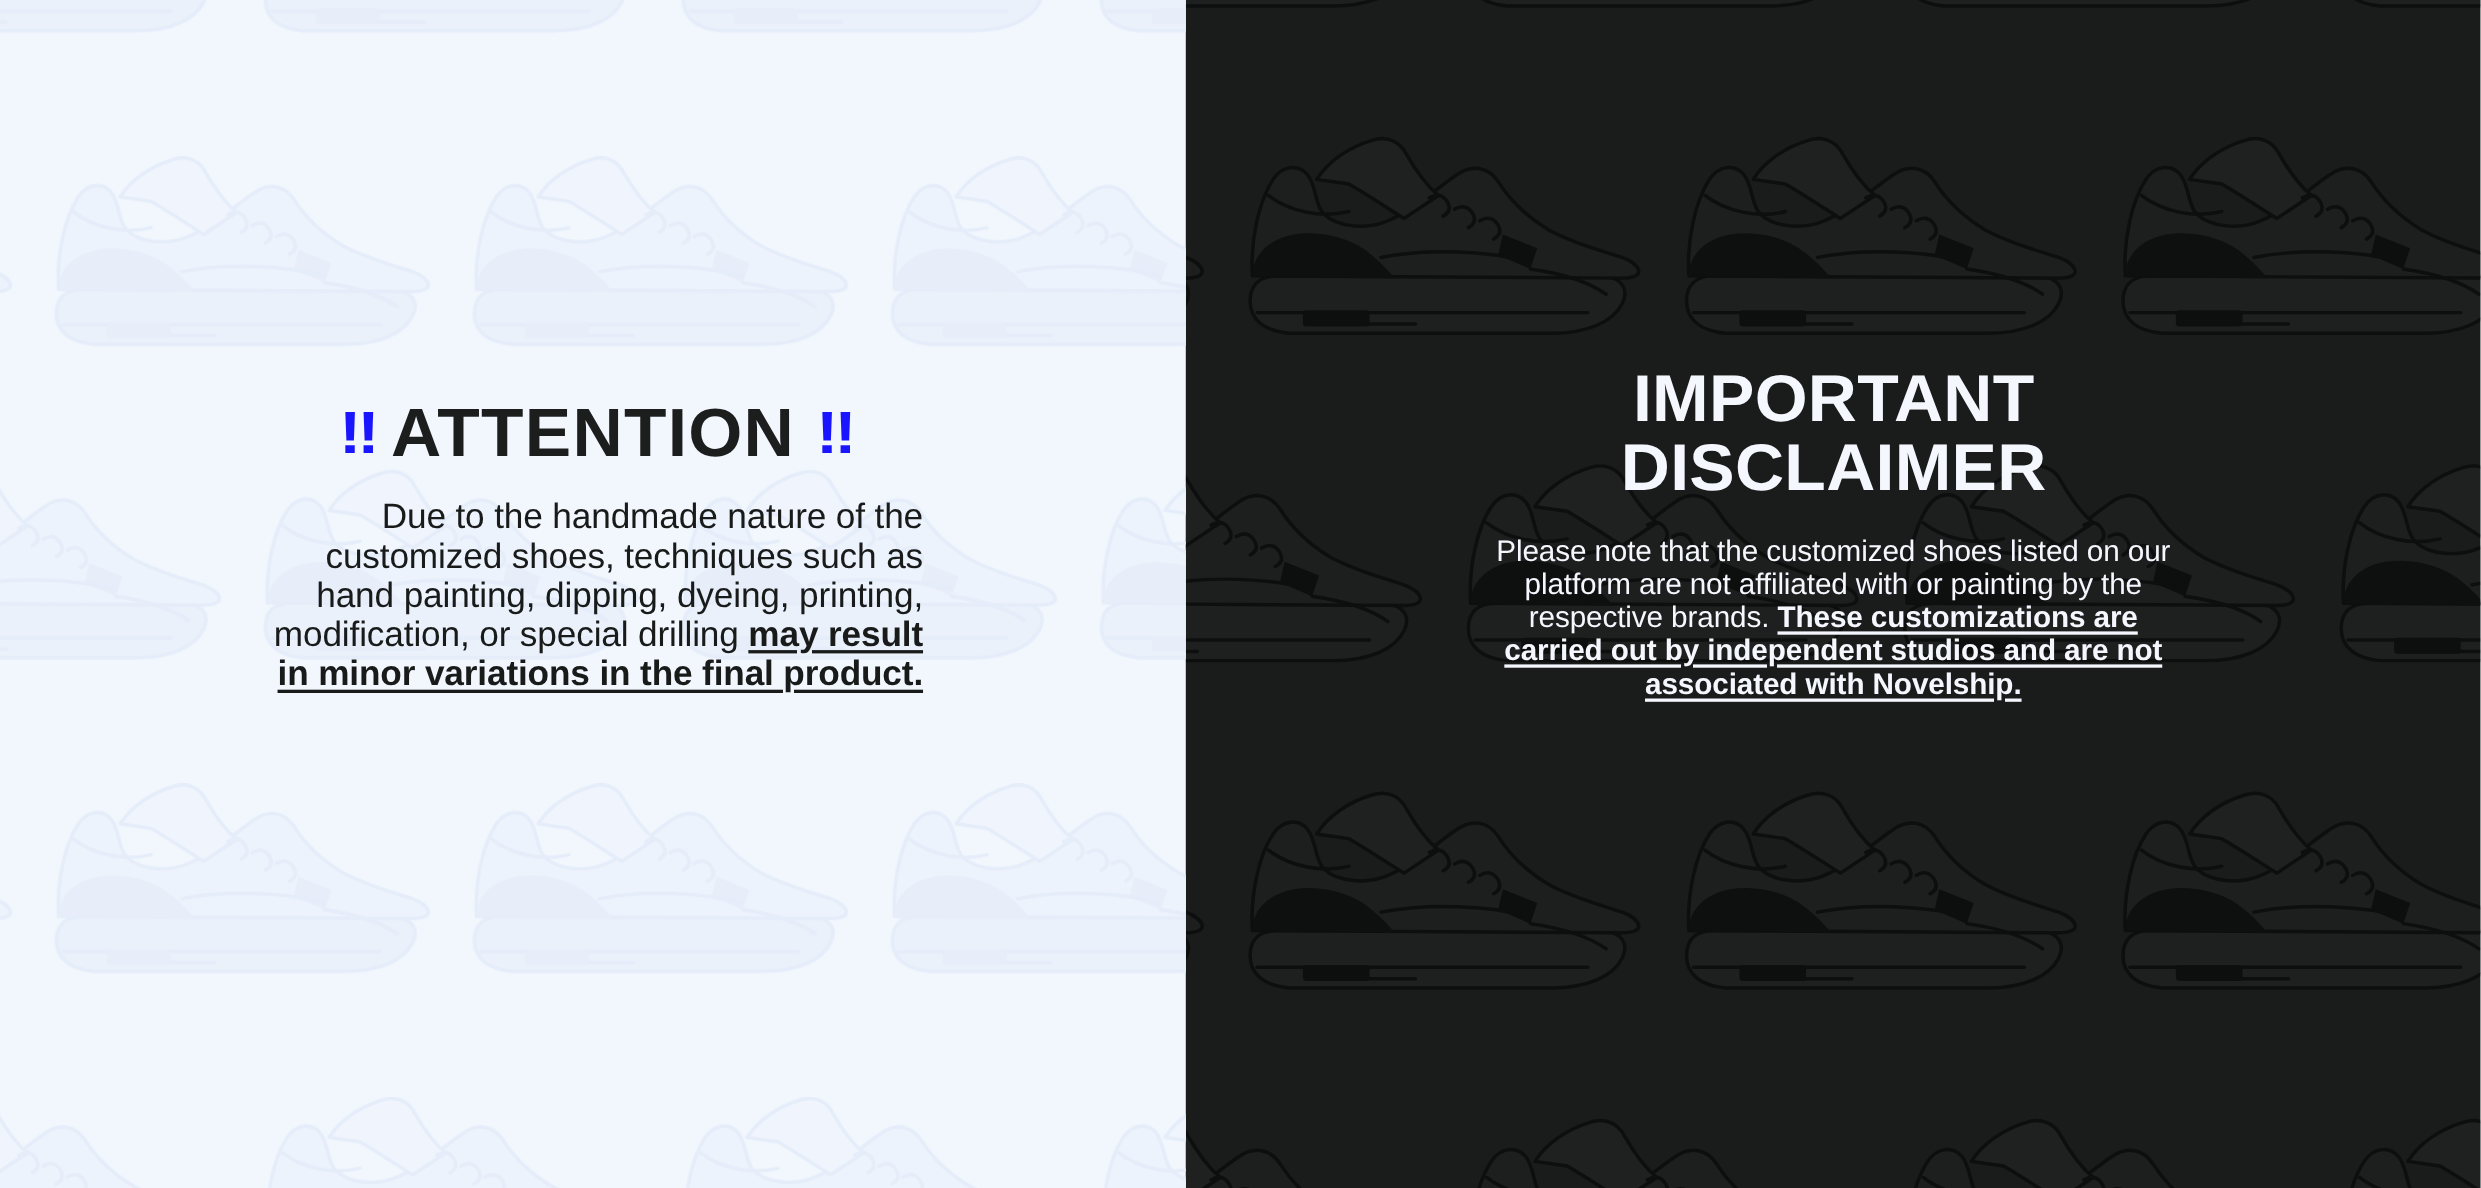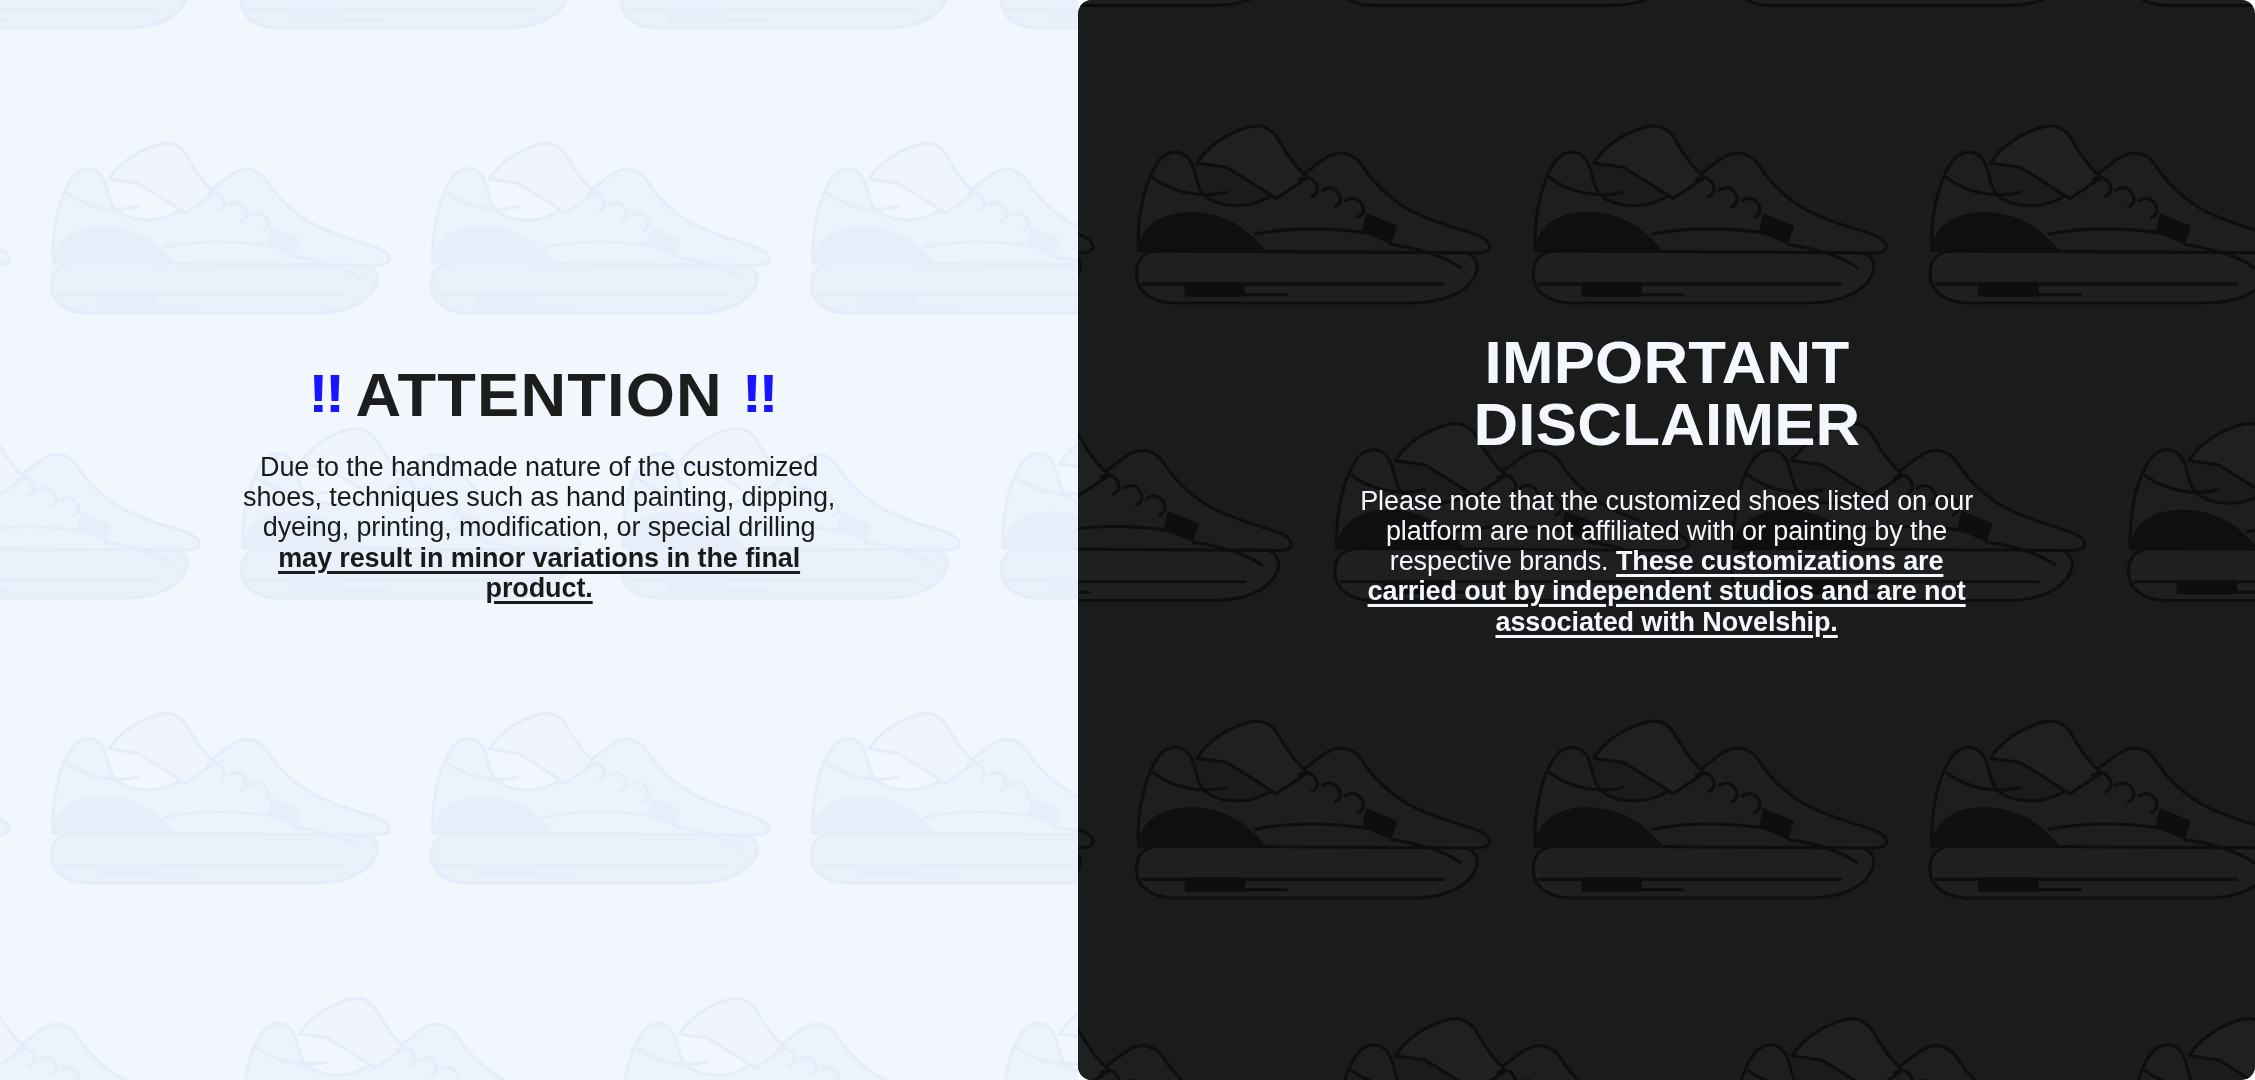--- a/index.html
+++ b/index.html
@@ -19,21 +19,21 @@
     font-family: "Liberation Sans", "DejaVu Sans", sans-serif;
   }
 
   
   .panel {
     position: relative;
     height: 1080px;
     overflow: hidden;
   }
   .panel-left  { width: 1128px; background: #f2f6fd; }
-  .panel-right { width: 1231px; background: #1a1c1c; border-radius: 14px; }
+  .panel-right { width: 1231px; background: #1a1c1c; }
 
   .pattern {
     position: absolute;
     inset: 0;
     pointer-events: none;
   }
   .pattern svg { display: block; width: 100%; height: 100%; }
 
   .panel-content {
     position: absolute;
@@ -93,24 +93,25 @@
 
   
   .body-copy {
     margin: 0 auto;
     font-weight: 400;
     text-align: center;
   }
   .body-left {
     margin-top: 26px;
     width: 600px;
-    font-size: 27px;
+    font-size: 32px;
     line-height: 1.12;
     color: #191b1b;
     letter-spacing: -0.004em;
+    text-align: right;
   }
   .body-right {
     margin-top: 30px;
     width: 620px;
     font-size: 27px;
     line-height: 1.12;
     color: #f4f7fd;
     letter-spacing: -0.004em;
   }
   .emph {

